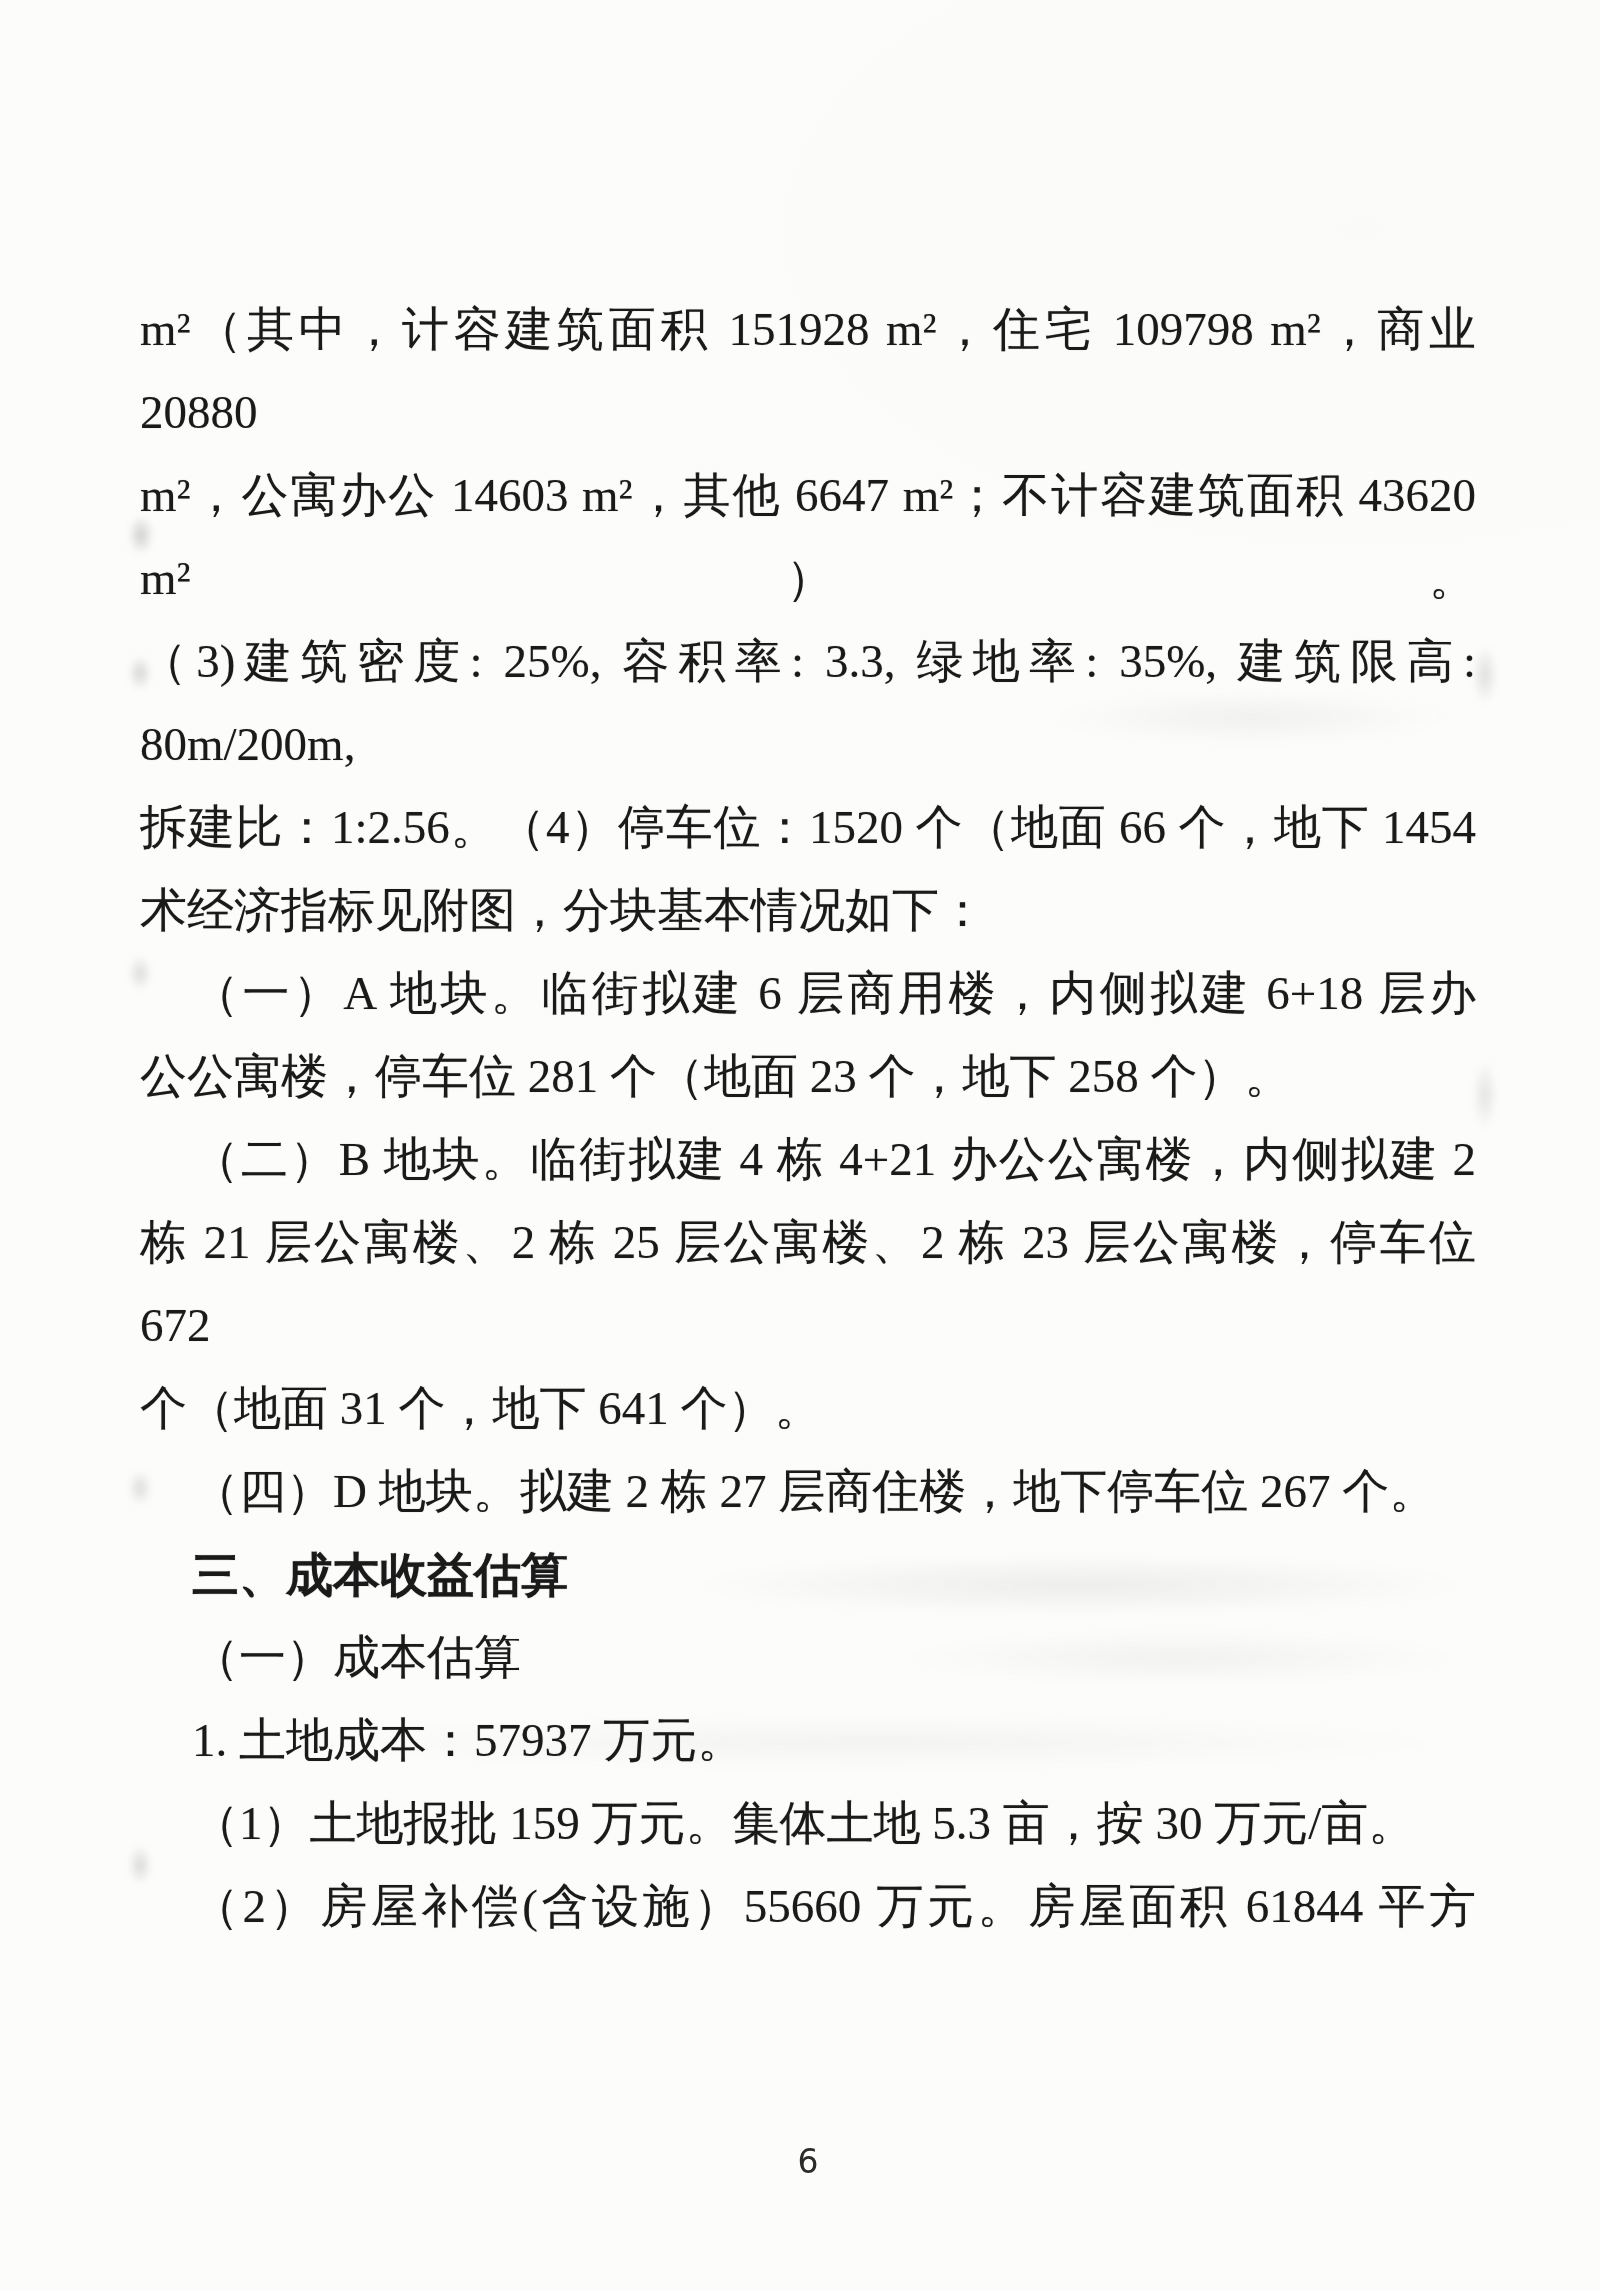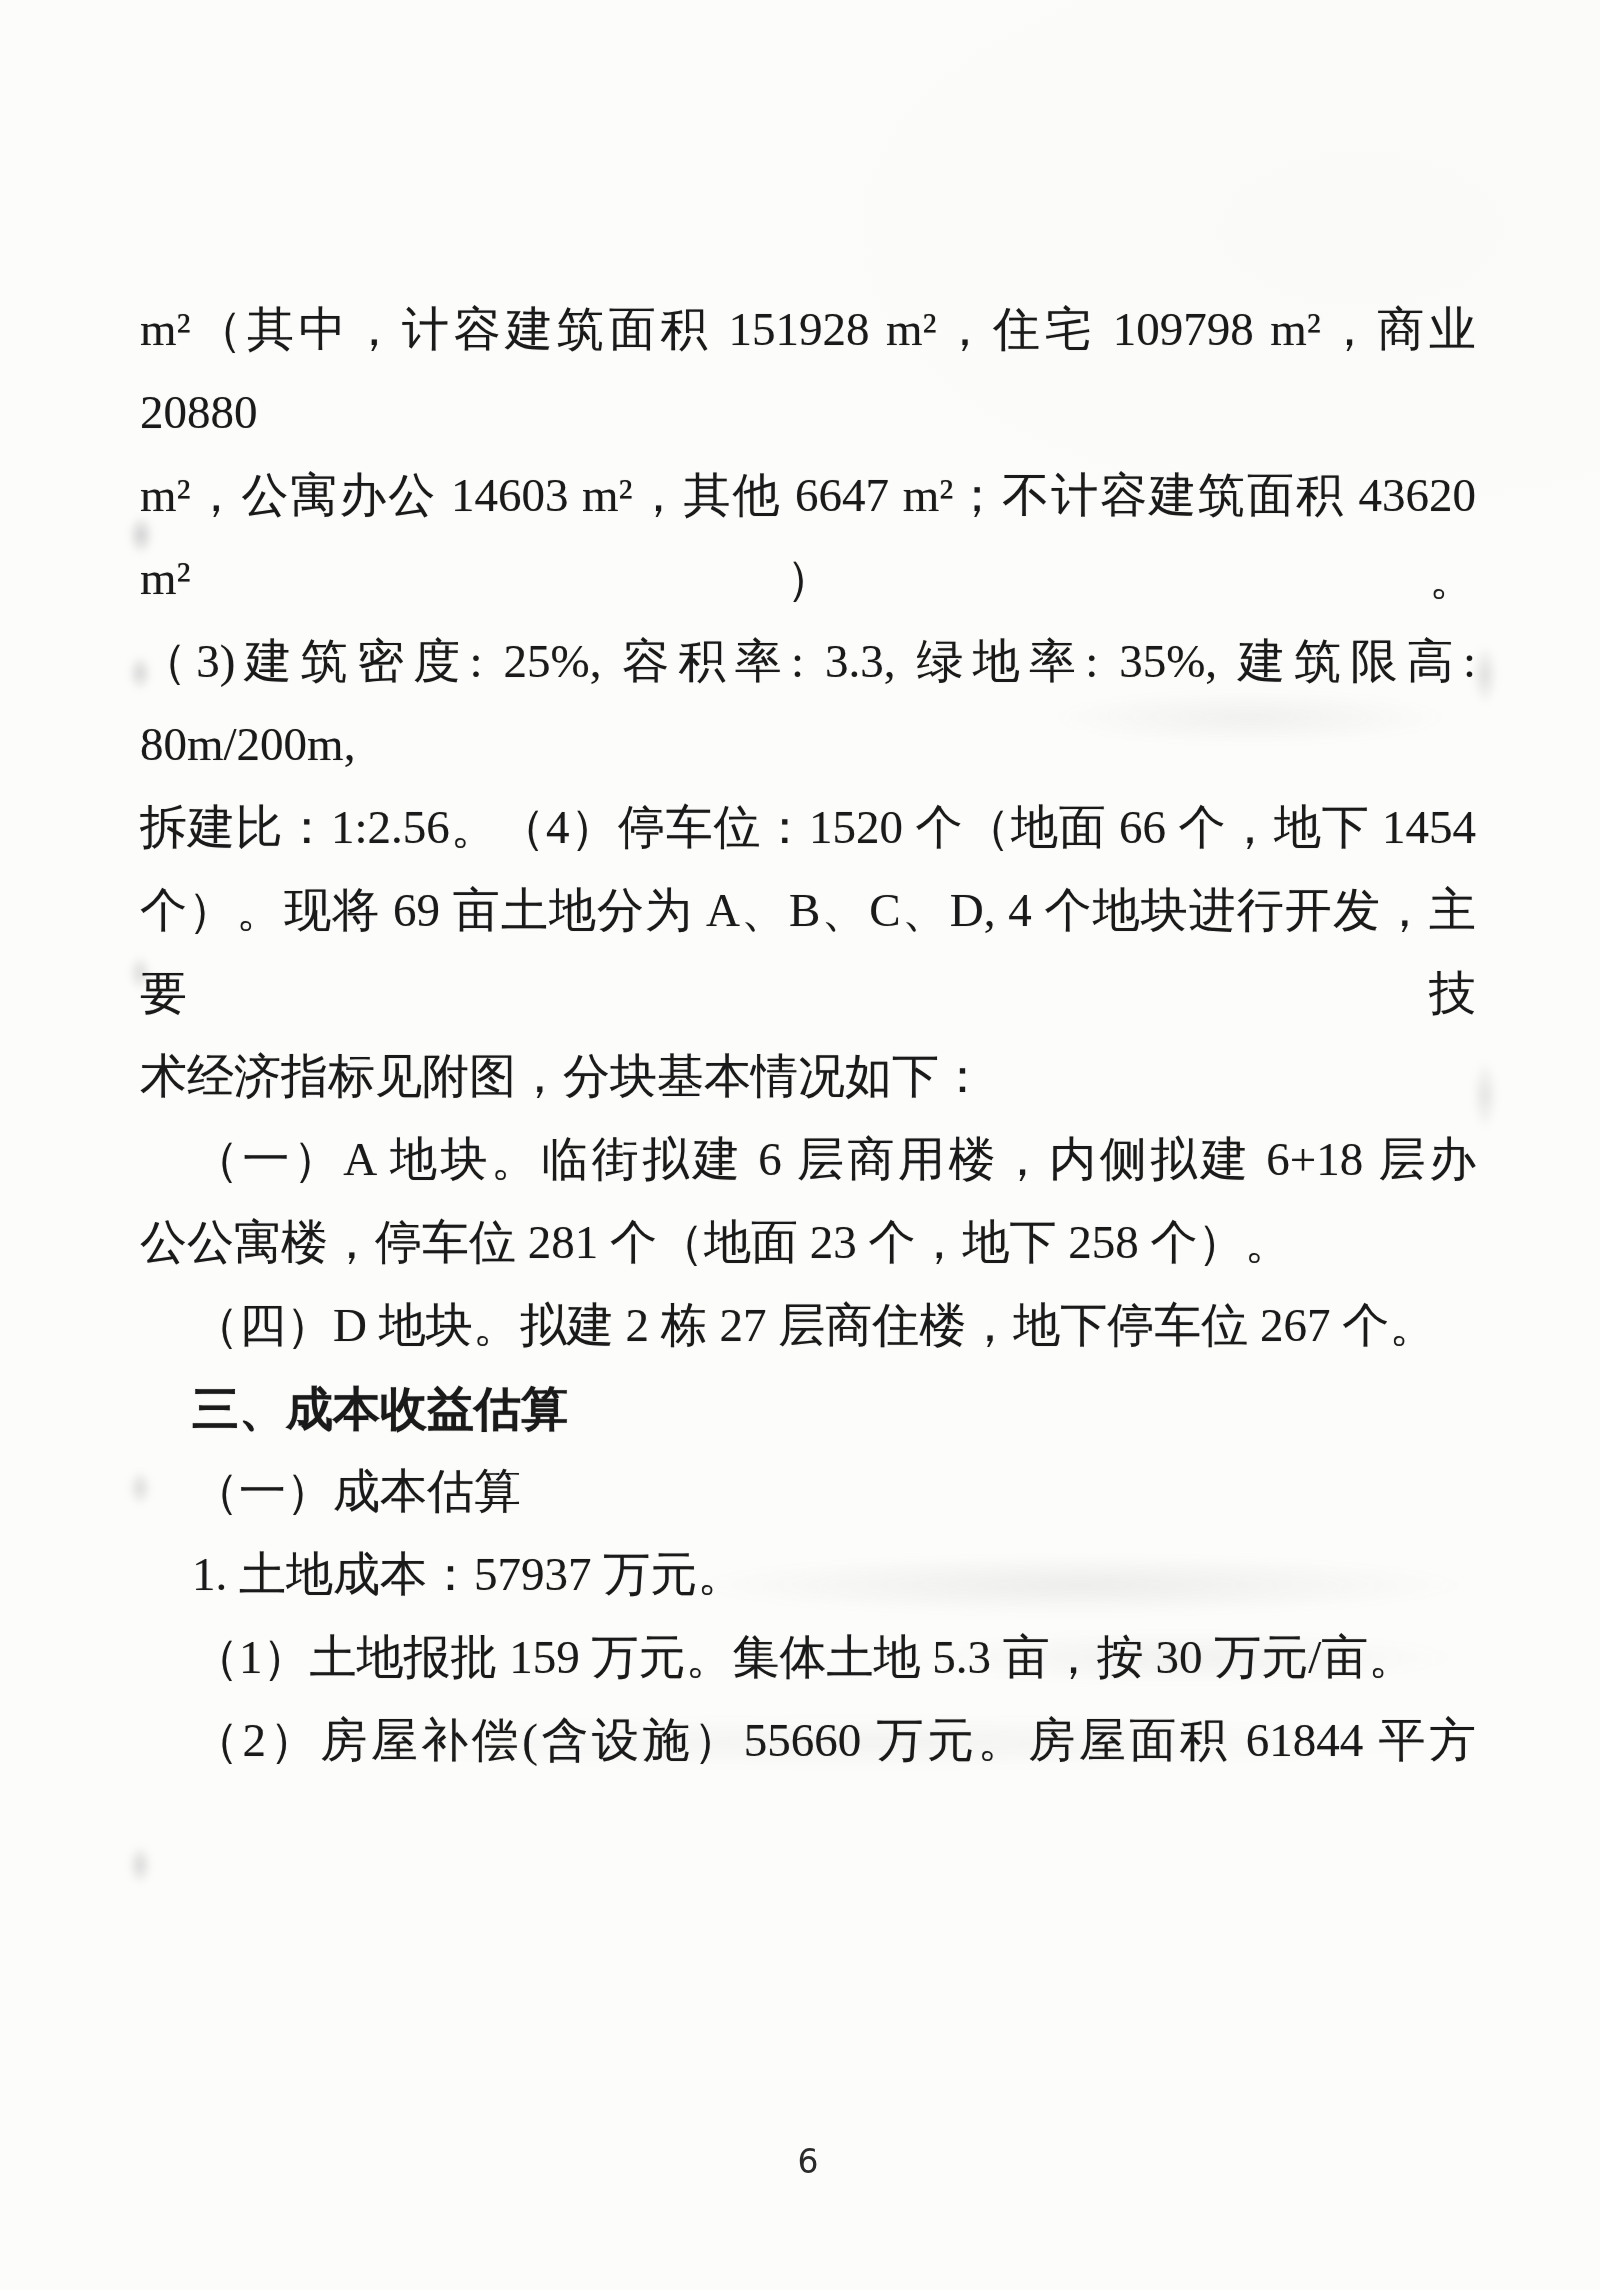--- a/index.html
+++ b/index.html
@@ -74,26 +74,30 @@
   <div class="smudge" style="left:128px;top:1845px;width:24px;height:40px;background:radial-gradient(ellipse at center, rgba(90,90,100,0.22), rgba(90,90,100,0) 70%);"></div>
   <div class="smudge" style="left:1472px;top:645px;width:26px;height:60px;background:radial-gradient(ellipse at center, rgba(90,90,100,0.18), rgba(90,90,100,0) 70%);"></div>
   <div class="smudge" style="left:1472px;top:1060px;width:26px;height:70px;background:radial-gradient(ellipse at center, rgba(90,90,100,0.15), rgba(90,90,100,0) 70%);"></div>
 
   <div class="doc-body" style="color: rgb(26, 26, 26);">
       <div class="para body">
         <div class="line full">m²（其中，计容建筑面积 151928 m²，住宅 109798 m²，商业 20880</div>
         <div class="line full">m²，公寓办公 14603 m²，其他 6647 m²；不计容建筑面积 43620 m²）。</div>
         <div class="line full">（3)建筑密度: 25%, 容积率: 3.3, 绿地率: 35%, 建筑限高: 80m/200m,</div>
         <div class="line full">拆建比：1:2.56。（4）停车位：1520 个（地面 66 个，地下 1454</div>
-        <div class="line full">个）。现将 69 亩土地分为 A、B、C、D, 4 个地块进行开发，主要技</div>
         <div class="line end">术经济指标见附图，分块基本情况如下：</div>
       </div>
       <div class="para body indent">
         <div class="line full">（一）A 地块。临街拟建 6 层商用楼，内侧拟建 6+18 层办</div>
         <div class="line end">公公寓楼，停车位 281 个（地面 23 个，地下 258 个）。</div>
+      </div>
+      <div class="para body indent">
+        <div class="line full">（二）B 地块。临街拟建 4 栋 4+21 办公公寓楼，内侧拟建 2</div>
+        <div class="line full">栋 21 层公寓楼、2 栋 25 层公寓楼、2 栋 23 层公寓楼，停车位 672</div>
+        <div class="line end">个（地面 31 个，地下 641 个）。</div>
       </div>
       <div class="para body indent">
         <div class="line end">（四）D 地块。拟建 2 栋 27 层商住楼，地下停车位 267 个。</div>
       </div>
       <div class="para heading indent">
         <div class="line end">三、成本收益估算</div>
       </div>
       <div class="para body indent">
         <div class="line end">（一）成本估算</div>
       </div>

